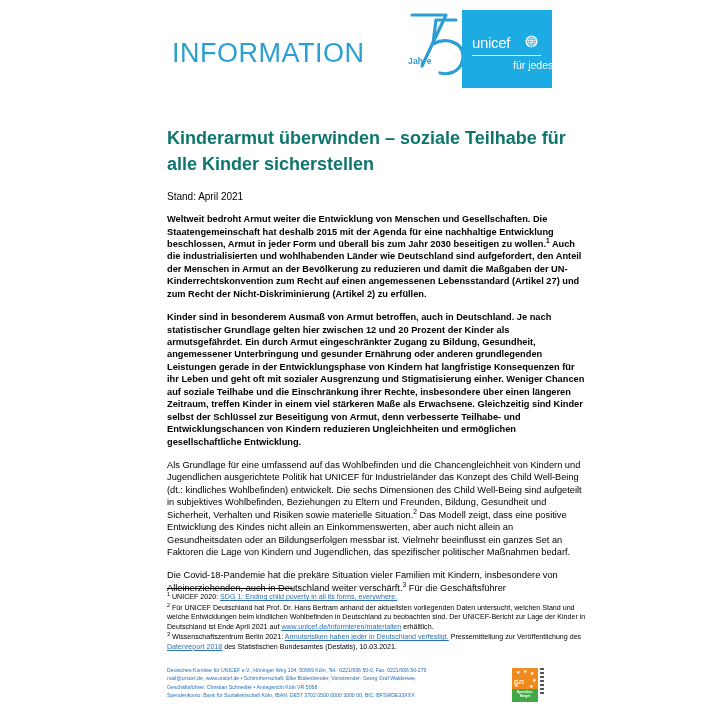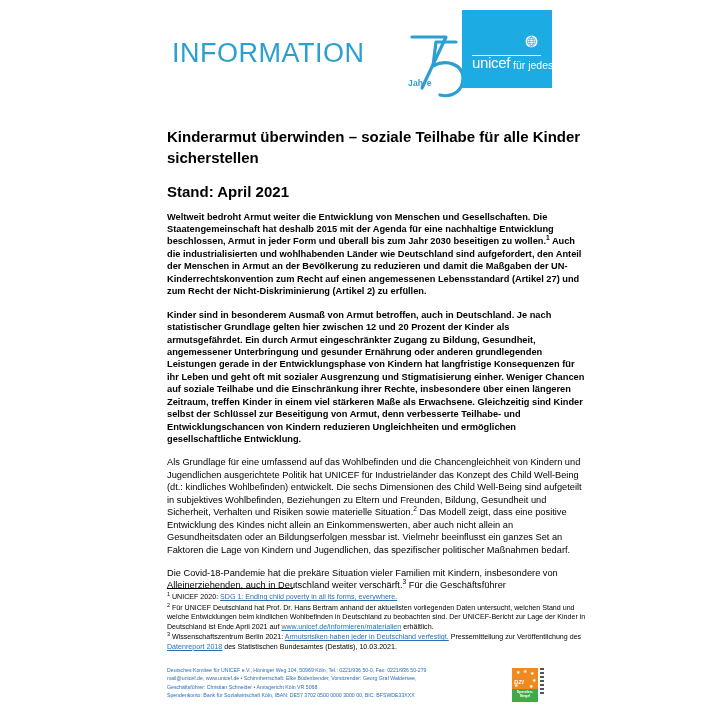--- a/index.html
+++ b/index.html
@@ -38,21 +38,21 @@
     letter-spacing: 0.5px;
     color: #2b9fd2;
     font-weight: 400;
     line-height: 1;
     white-space: nowrap;
   }
   
   .anniv {
     position: absolute;
     left: 406px;
-    top: 26px;
+    top: 4px;
     width: 68px;
     height: 76px;
   }
   .anniv svg { display: block; }
   .anniv-label {
     position: absolute;
     left: 2px;
     top: 52px;
     font-size: 8.5px;
     font-weight: 700;
@@ -70,21 +70,20 @@
   }
   .unicef-word {
     position: absolute;
     left: 10px;
     top: 24px;
     font-size: 15px;
     color: #ffffff;
     letter-spacing: -0.3px;
     font-weight: 400;
     white-space: nowrap;
-    margin-top: 20px;
   }
   .unicef-emblem {
     position: absolute;
     left: 63px;
     top: 25px;
     width: 13px;
     height: 13px;
   }
   .unicef-rule {
     position: absolute;
@@ -106,29 +105,29 @@
   }
 
   
   .col {
     position: absolute;
     left: 167px;
     top: 126px;
     width: 419px;
   }
   .doc-title {
-    font-size: 15px;
+    font-size: 18px;
     font-weight: 700;
     line-height: 1.42;
     margin: 0 0 14px 0;
-    color: #000000;
+    color: #0f766e;
   }
   .doc-status {
-    font-size: 15px;
-    font-weight: 700;
+    font-size: 10px;
+    font-weight: 400;
     margin: 0 0 11px 0;
     color: #000;
   }
   p.body-para {
     font-size: 9.25px;
     line-height: 1.345;
     margin: 0 0 11px 0;
     text-align: left;
     color: #000;
   }

